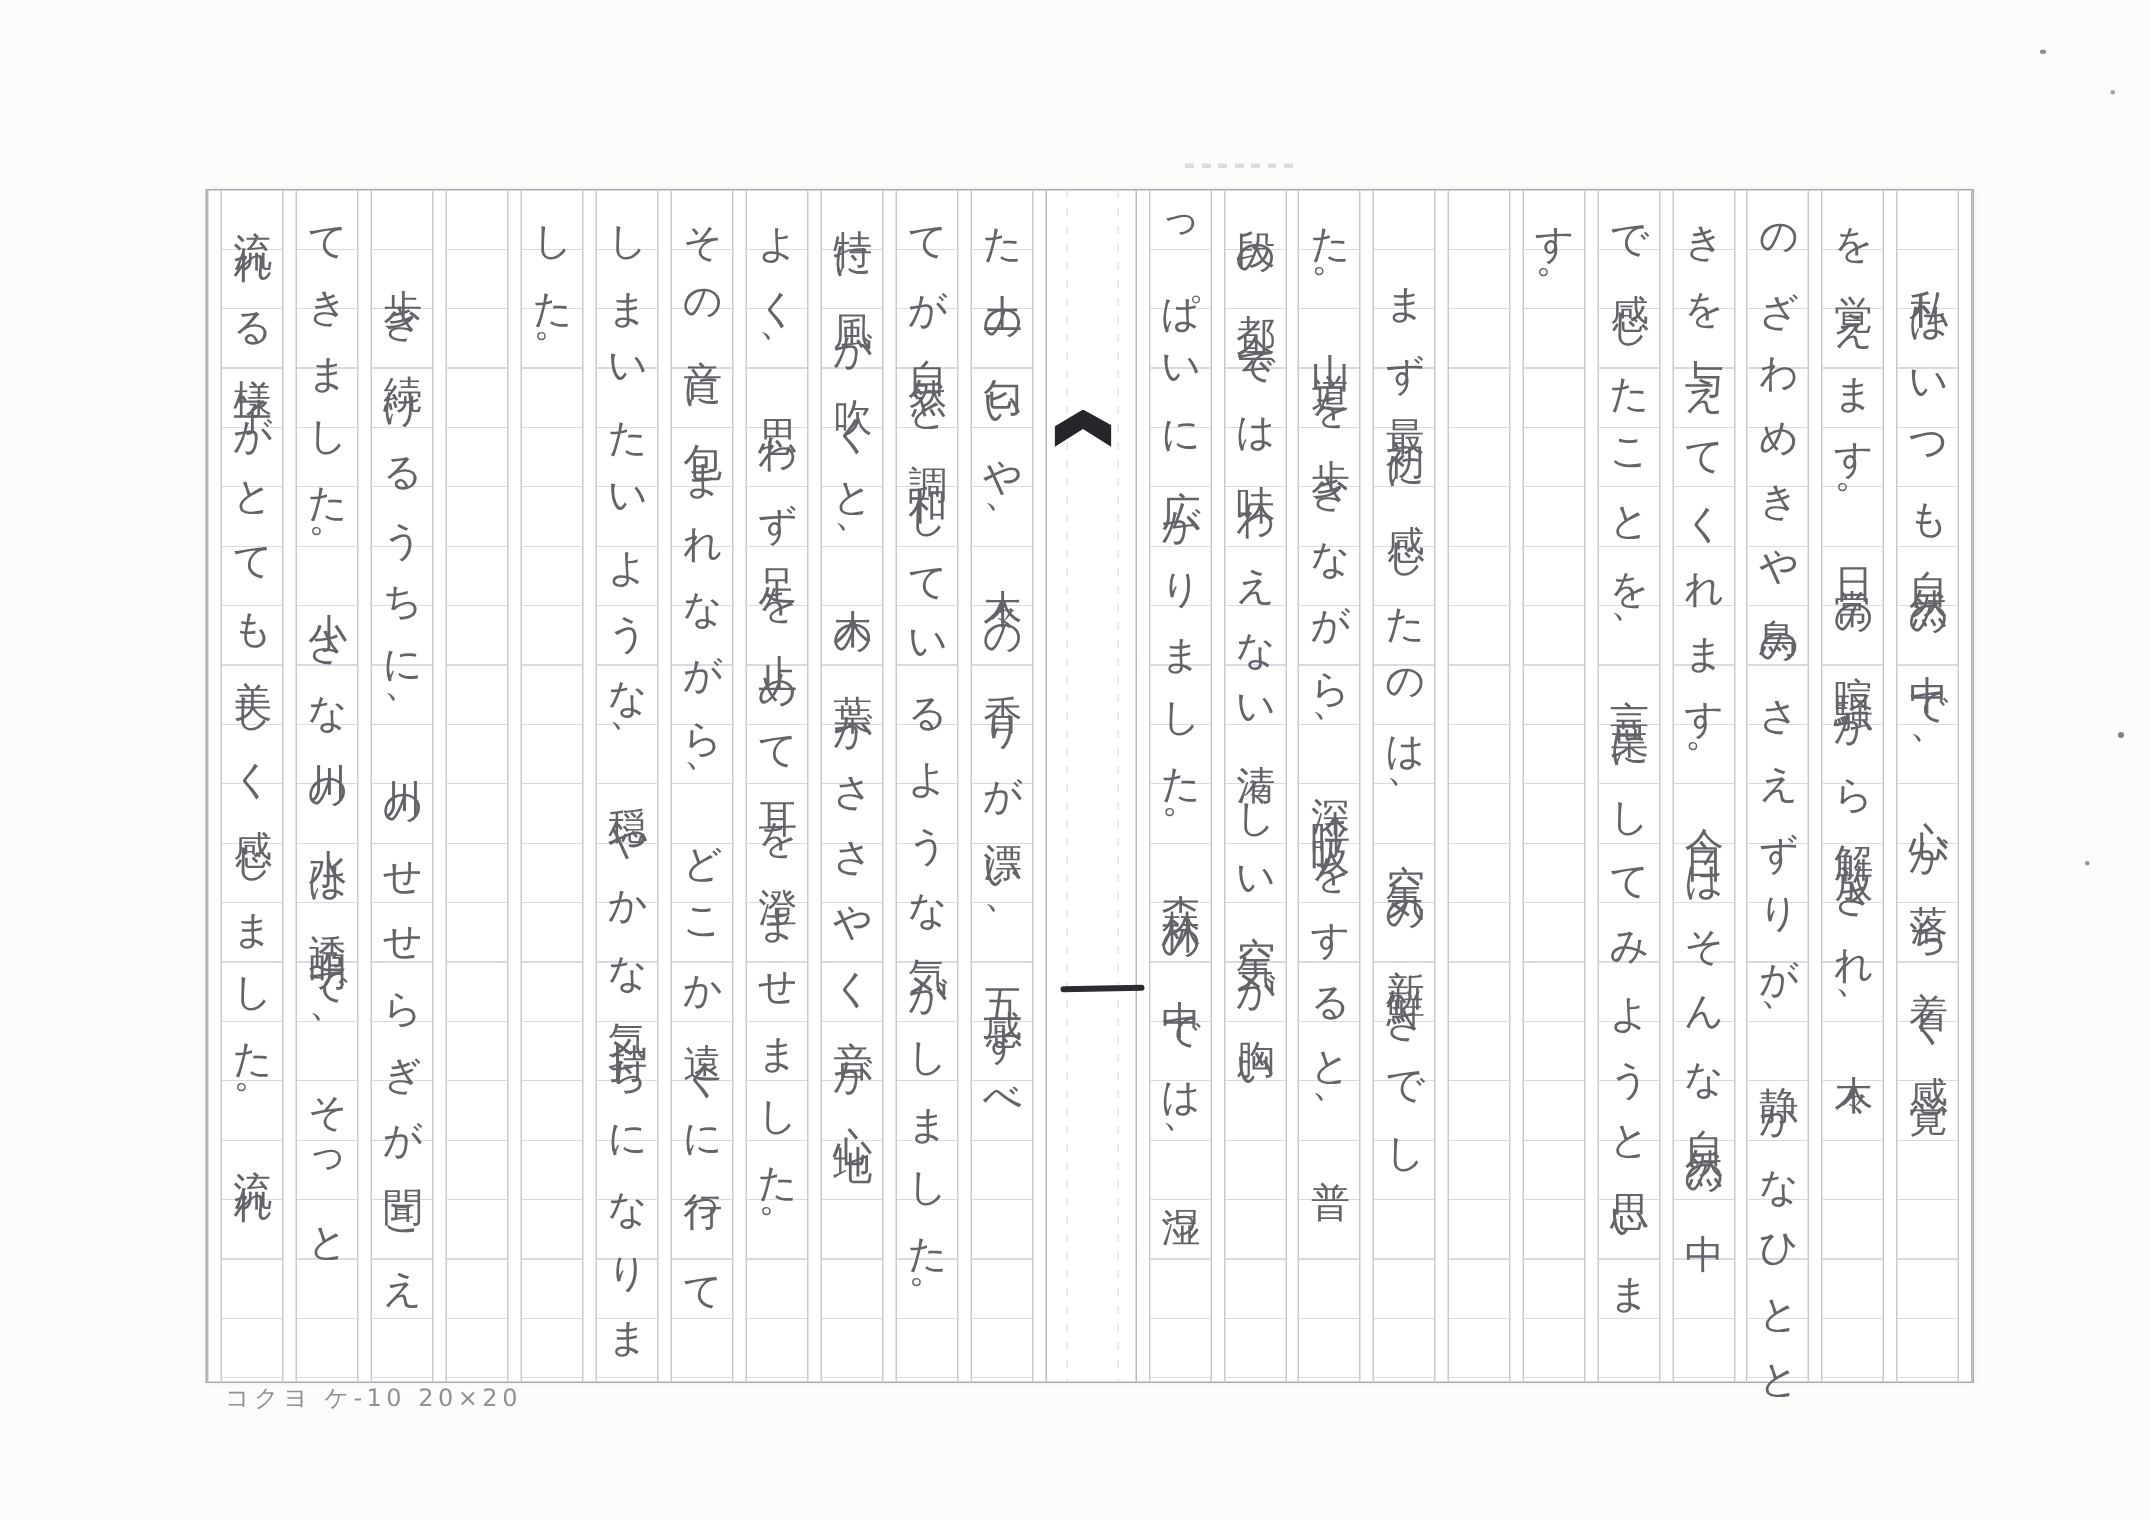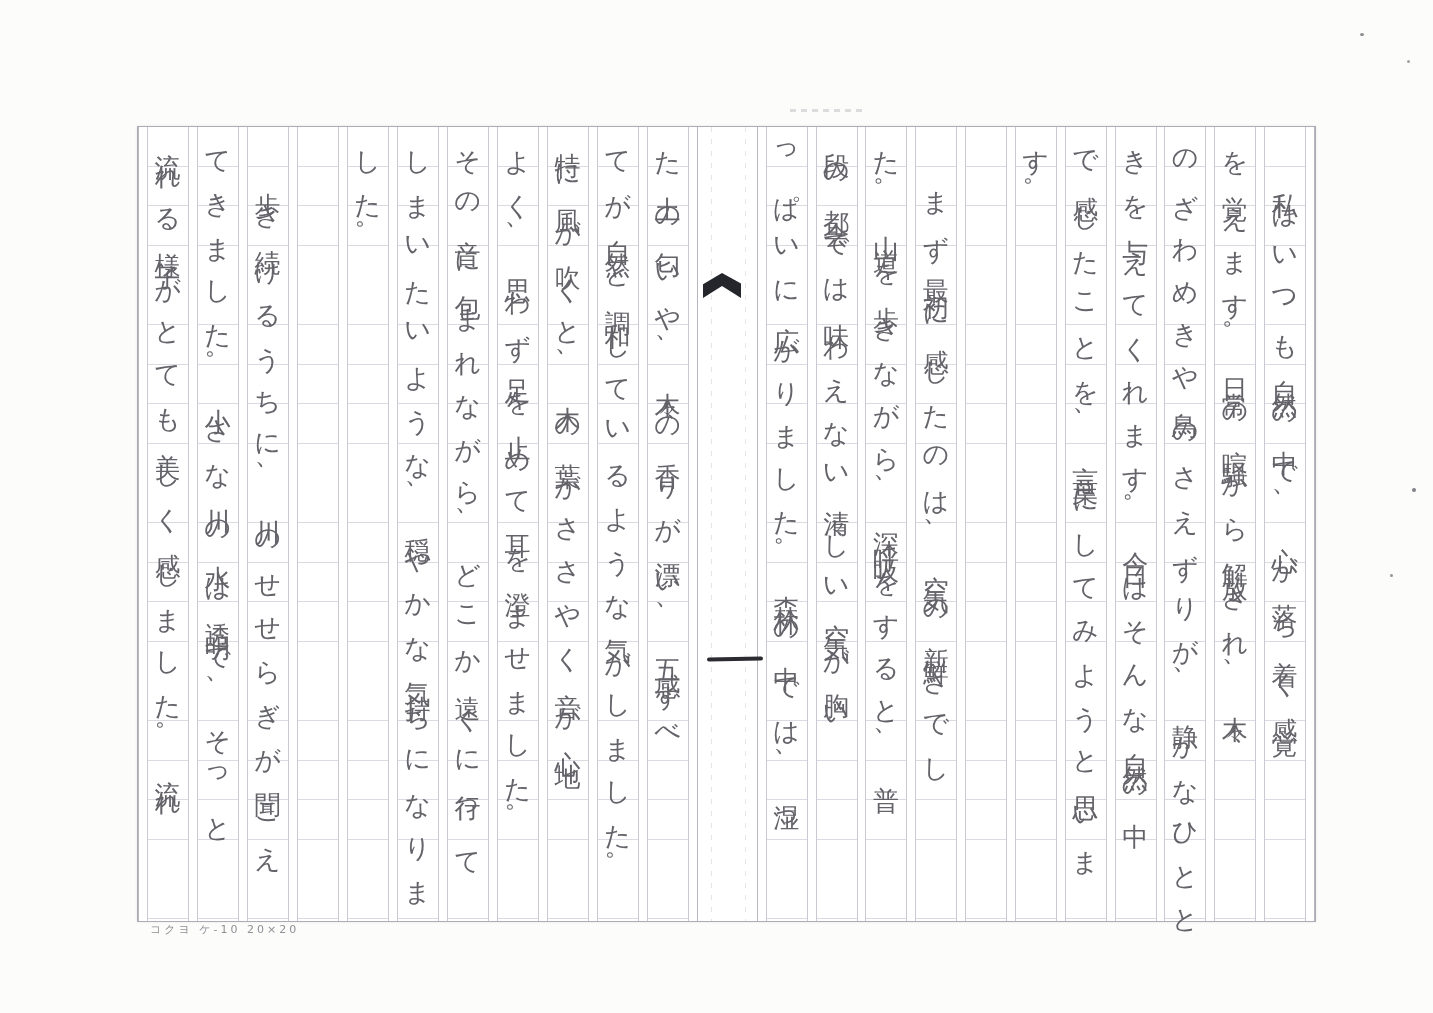--- a/index.html
+++ b/index.html
@@ -51,21 +51,21 @@
     position:absolute;left:790px;top:109px;width:72px;height:3px;
     background:repeating-linear-gradient(to right,#dcdcdf 0 6px,transparent 6px 11px);
   }
   .speck{position:absolute;border-radius:50%;}
   .speck1{left:1360px;top:33px;width:4px;height:3px;background:#8b8b90;}
   .speck2{left:1407px;top:60px;width:3px;height:3px;background:#a0a0a5;}
   .speck3{left:1412px;top:488px;width:4px;height:4px;background:#808086;}
   .speck4{left:1390px;top:574px;width:3px;height:3px;background:#95959a;}
   .footer-label{
     position:absolute;left:150px;top:922px;
-    font-size:11px;color:#8f8f96;letter-spacing:3px;
+    font-size:16px;color:#8f8f96;letter-spacing:3px;
   }
 </style>
 </head>
 <body>
 
 <div class="sheet">
 
   <div class="gutter-stitch" style="left:573px;"></div>
   <div class="gutter-stitch" style="left:607px;"></div>
 

